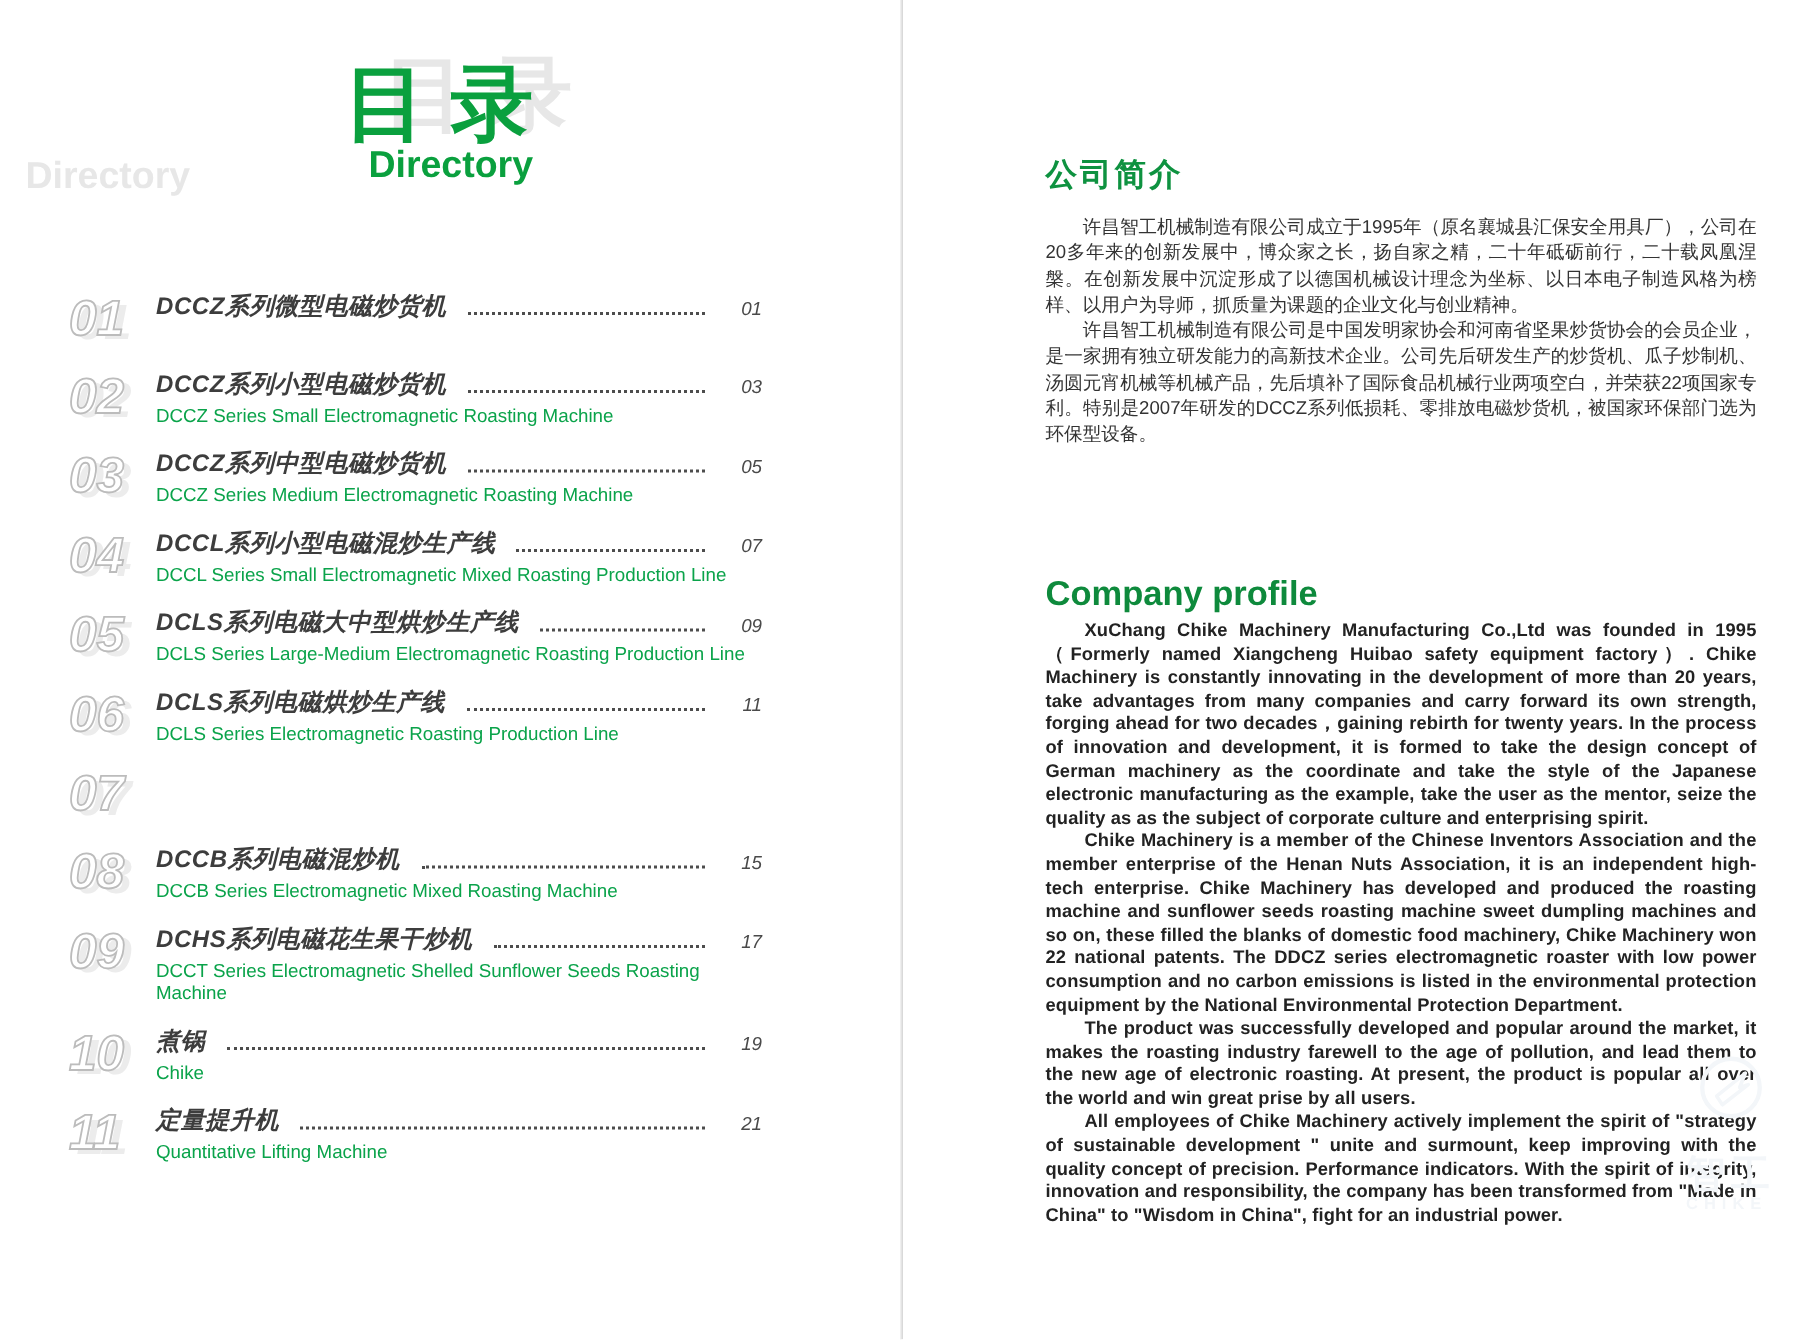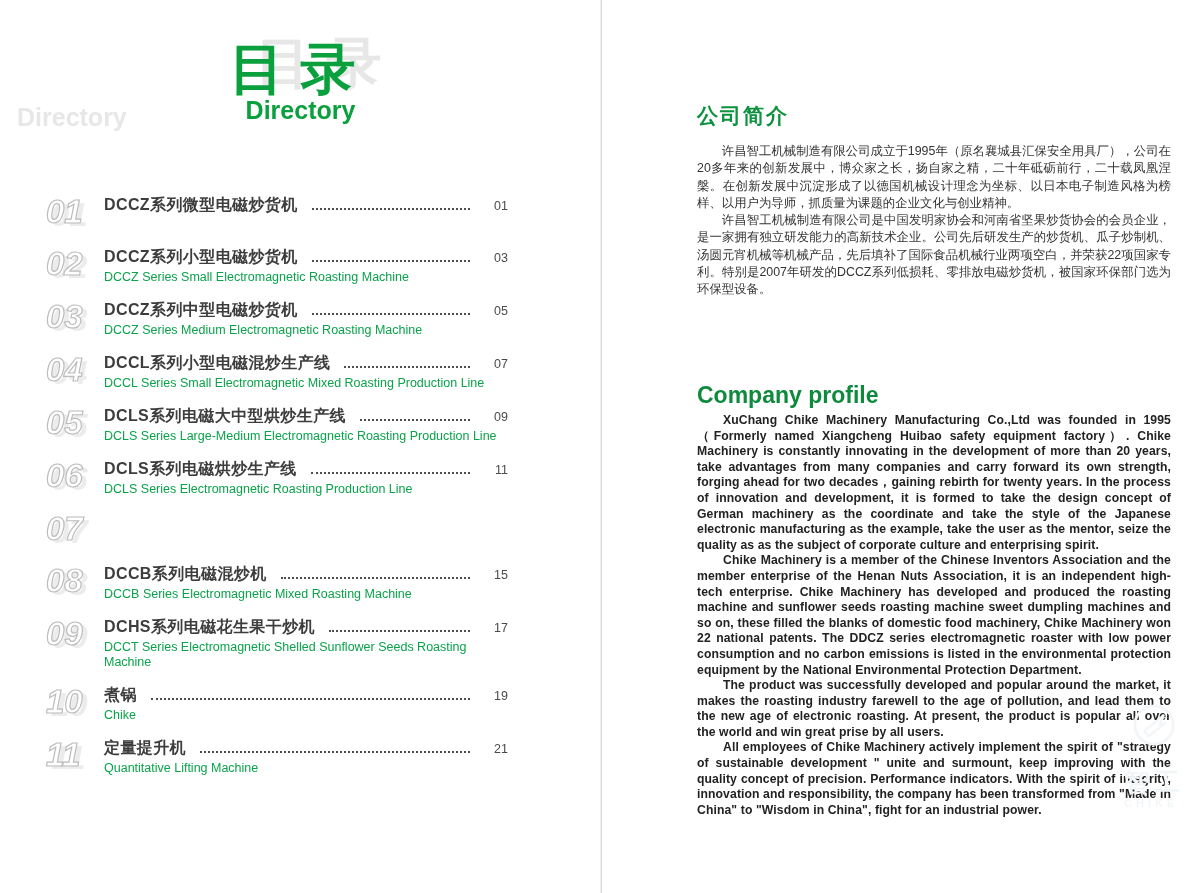--- a/index.html
+++ b/index.html
@@ -24,21 +24,21 @@
   .toc-title-en .ghost { left:17px; top:7px; }
   .toc-title-en .main  { color:#0aa03e; }
 
   .toc-list { position:absolute; top:194px; left:46px; width:462px; list-style:none; }
   .toc-item { display:flex; margin-bottom:14px; min-height:38px; }
   .num-wrap { width:58px; flex:none; position:relative; font-style:italic; font-weight:bold;
               font-size:33px; line-height:36px; }
   .num-ghost   { position:absolute; left:5px; top:3px; color:#ececec; }
   .num-outline { position:relative; color:#ffffff; -webkit-text-stroke:1.2px #bcbcbc; }
   .entry { flex:1; min-width:0; }
-  .entry-row { display:flex; align-items:flex-end; }
+  .entry-row { display:flex; align-items:flex-end;font-style:italic; }
   .title-zh { font-size:16px; font-weight:bold; color:#3d3d3d; line-height:21px;
               letter-spacing:0.4px; white-space:nowrap; }
   .leader { flex:1; min-width:26px; border-bottom:2px dotted #4d4d4d; margin:0 12px 5px 14px; }
   .pageno { flex:none; width:26px; text-align:right; font-size:12.5px; color:#4a4a4a; line-height:18px; }
   .title-en { margin-top:3px; font-size:12.5px; color:#0aa34a; line-height:15px; }
 
   
   .right-page { position:absolute; left:603px; top:0; width:597px; height:893px; }
 
   .zh-heading { position:absolute; top:102px; left:94px; font-size:21px; font-weight:bold;

